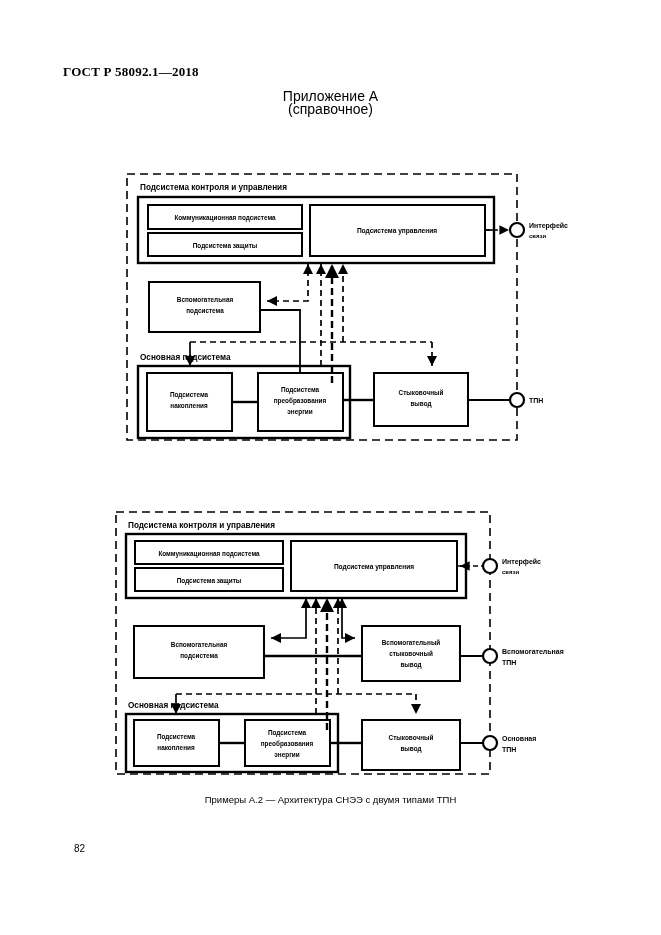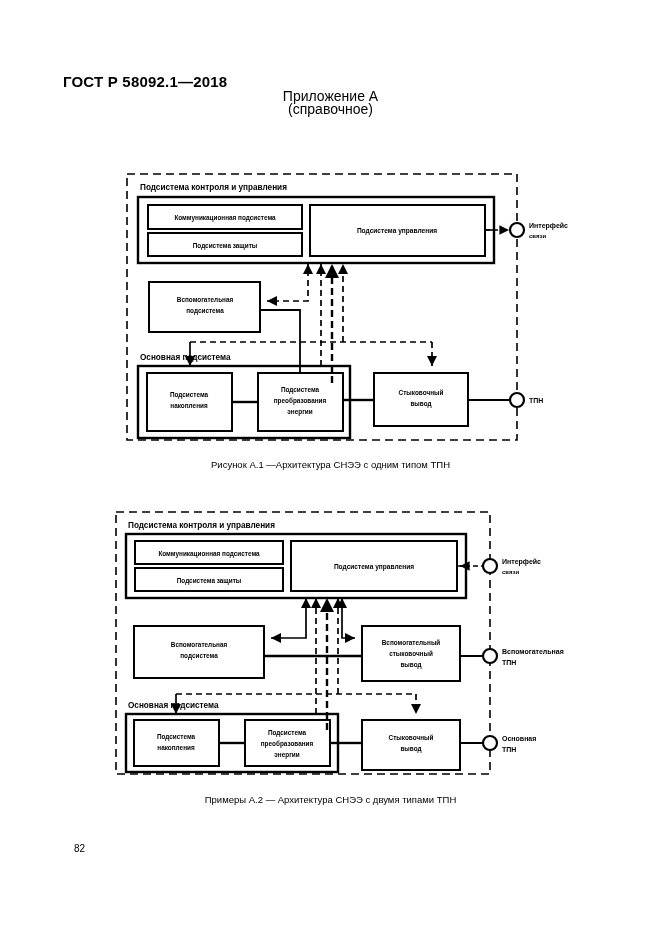--- a/index.html
+++ b/index.html
@@ -4,22 +4,22 @@
 <style>
   html,body{margin:0;padding:0;background:#ffffff;}
   body{
     width:661px;height:935px;position:relative;
     font-family:"Liberation Sans","DejaVu Sans",sans-serif;
     color:#000;overflow:hidden;
   }
   .page{position:absolute;inset:0;}
 
   .hdr{
-    position:absolute;left:63px;top:73px;
-    font-size:15px;font-weight:bold;letter-spacing:.2px;
+    position:absolute;left:63px;top:64px;
+    font-size:13px;font-weight:bold;letter-spacing:.2px;font-family:Liberation Serif, serif;
   }
   .appx{
     position:absolute;left:0;right:0;text-align:center;
     font-size:14px;
   }
   .appx1{top:88px;}
   .appx2{top:101px;}
   .exmpl{
     position:absolute;left:0;right:0;text-align:center;
     top:146px;font-size:11px;font-weight:bold;
@@ -123,21 +123,20 @@
       <text class="bt lbl-box" x="309" y="236" text-anchor="middle">вывод</text>
 
       <line x1="231" y1="230" x2="262" y2="230" stroke="#000" stroke-width="2.4"></line>
 
       <line x1="356" y1="230" x2="398" y2="230" stroke="#000" stroke-width="2"></line>
       <circle cx="405" cy="230" r="7" fill="#fff" stroke="#000" stroke-width="2.2"></circle>
       <text class="bt lbl-term" x="417" y="233">ТПН</text>
     </svg>
   </div>
 
-  <div class="cap cap1">Рисунок А.1 —Архитектура СНЭЭ с одним типом ТПН</div>
 
   <div class="fig" style="left:104px;top:508px;">
     <svg width="490" height="280" viewBox="0 0 490 280" xmlns="http://www.w3.org/2000/svg">
       <defs>
         <marker id="ah2" markerWidth="7" markerHeight="7" refX="6" refY="3" orient="auto">
           <path d="M0,0 L6,3 L0,6 z" fill="#000"></path>
         </marker>
       </defs>
 
       <rect x="12" y="4" width="374" height="262" fill="none" stroke="#000" stroke-width="1.6" stroke-dasharray="8,5"></rect>

